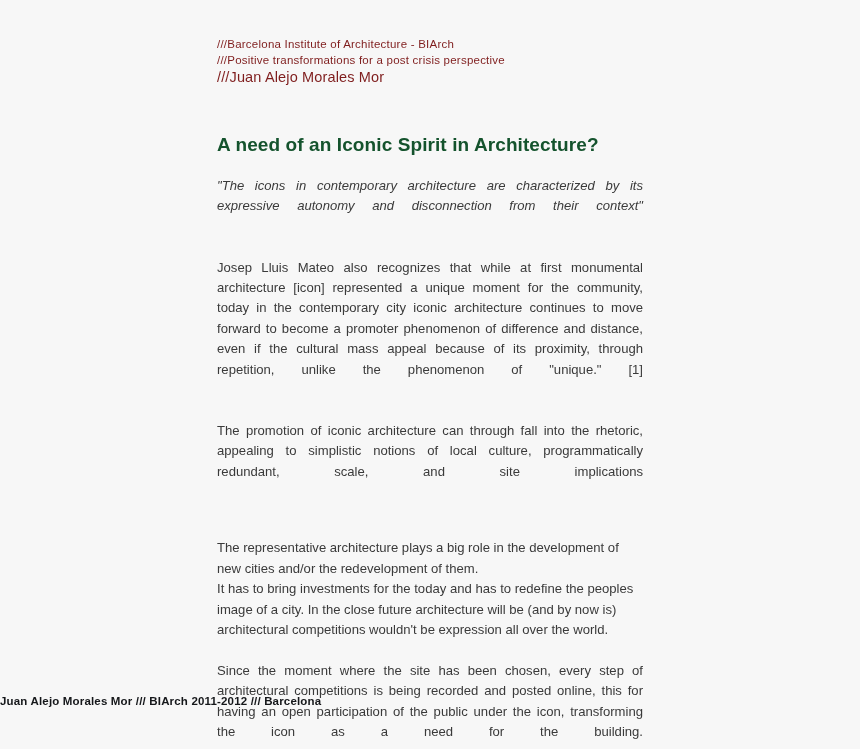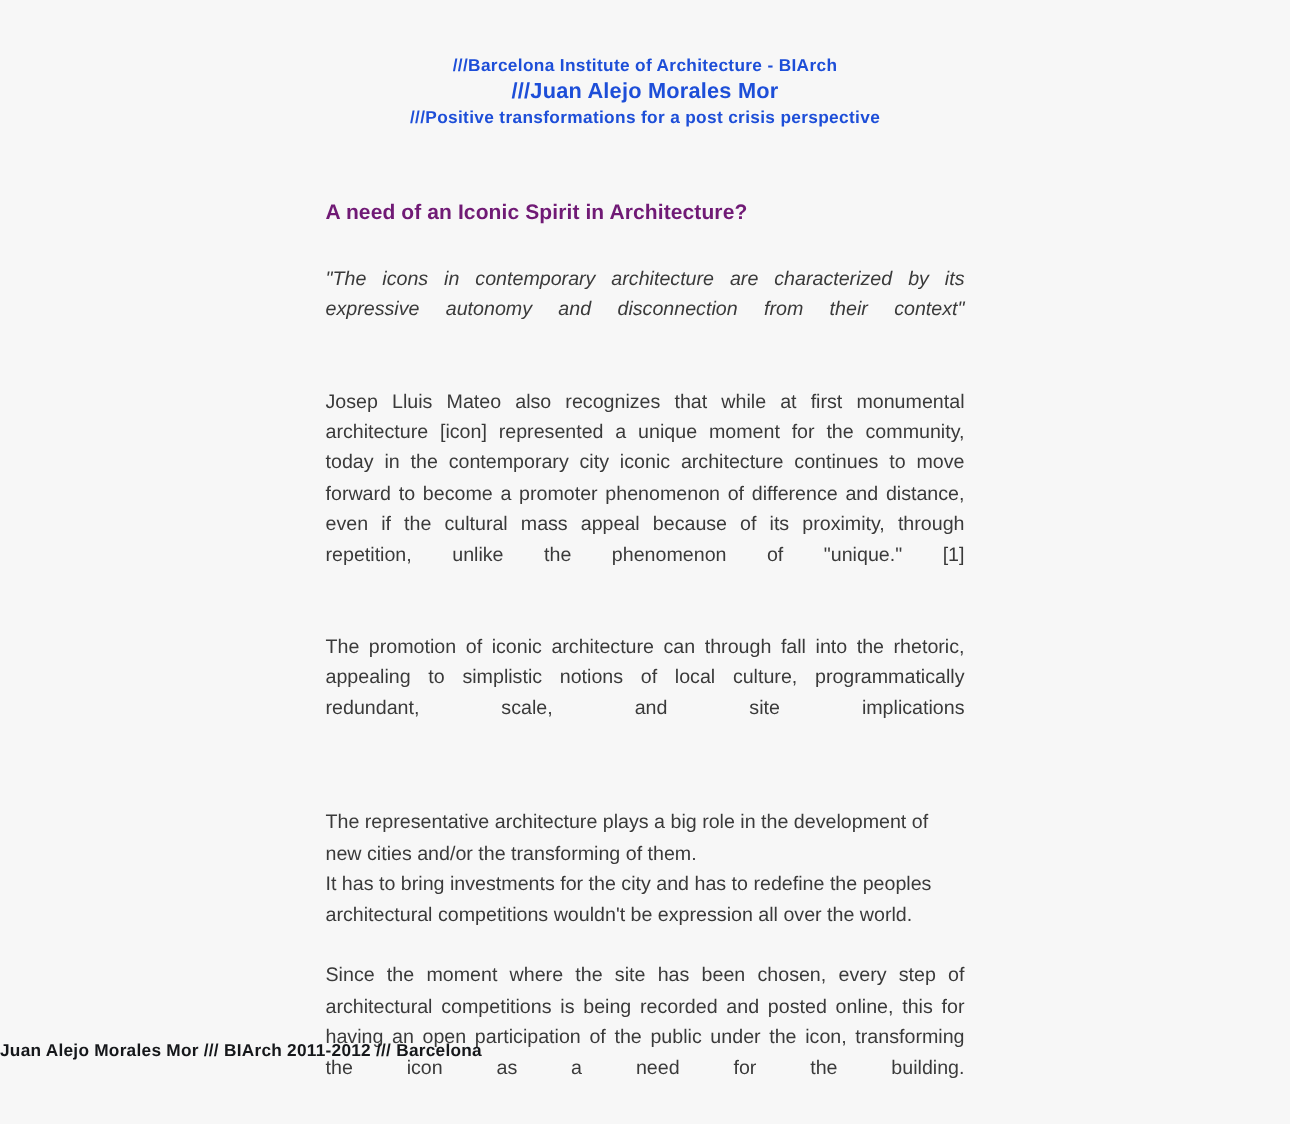--- a/index.html
+++ b/index.html
@@ -22,46 +22,46 @@
     height: 749px;
     box-sizing: border-box;
   }
 
   
   .doc-header {
     position: absolute;
     left: 217px;
     top: 36px;
     width: 426px;
-    text-align: center;
-    color: #1d4ed8;
-    font-weight: bold;
+    text-align: left;
+    color: #7f1d1d;
+    font-weight: normal;
   }
   .doc-header .hline {
     display: block;
     font-size: 11.5px;
     line-height: 16.2px;
     letter-spacing: 0.02em;
     white-space: nowrap;
   }
   .doc-header .hline-author {
     font-size: 14.5px;
     line-height: 19px;
     letter-spacing: 0.01em;
   }
 
   
   .doc-title {
     position: absolute;
     left: 217px;
     top: 121px;
     width: 426px;
-    font-size: 14px;
+    font-size: 19px;
     font-weight: bold;
-    color: #701a75;
+    color: #14532d;
     letter-spacing: 0.005em;
     line-height: 22px;
   }
 
   
   .body-col {
     position: absolute;
     left: 217px;
     top: 176px;
     width: 426px;
@@ -112,38 +112,39 @@
     line-height: 15px;
   }
 </style>
 </head>
 <body>
 
 <div class="page">
 
   <div class="doc-header">
     <span class="hline">///Barcelona Institute of Architecture - BIArch</span>
+    <span class="hline">///Positive transformations for a post crisis perspective</span>
     <span class="hline hline-author">///Juan Alejo Morales Mor</span>
-    <span class="hline">///Positive transformations for a post crisis perspective</span>
   </div>
 
   <h1 class="doc-title">A need of an Iconic Spirit in Architecture?</h1>
 
   <div class="body-col">
 
     <p class="block quote justified">"The icons in contemporary architecture are characterized by its expressive autonomy and disconnection from their context"</p>
 
     <p class="block justified">Josep Lluis Mateo also recognizes that while at first monumental architecture [icon] represented a unique moment for the community, today in the contemporary city iconic architecture continues to move forward to become a promoter phenomenon of difference and distance, even if the cultural mass appeal because of its proximity, through repetition, unlike the phenomenon of "unique." [1]</p>
 
     <p class="block justified">The promotion of iconic architecture can through fall into the rhetoric, appealing to simplistic notions of local culture, programmatically redundant, scale, and site implications</p>
 
     <p class="block ragged">
       <span class="ln">The representative architecture plays a big role in the development of</span>
-      <span class="ln">new cities and/or the transforming of them.</span>
-      <span class="ln">It has to bring investments for the city and has to redefine the peoples</span>
+      <span class="ln">new cities and/or the redevelopment of them.</span>
+      <span class="ln">It has to bring investments for the today and has to redefine the peoples</span>
+      <span class="ln">image of a city. In the close future architecture will be (and by now is)</span>
       <span class="ln">architectural competitions wouldn't be expression all over the world.</span>
     </p>
 
     <p class="block justified">Since the moment where the site has been chosen, every step of architectural competitions is being recorded and posted online, this for having an open participation of the public under the icon, transforming the icon as a need for the building.</p>
 
   </div>
 
   <div class="doc-footer">Juan Alejo Morales Mor /// BIArch 2011-2012 /// Barcelona</div>
 
 </div>

